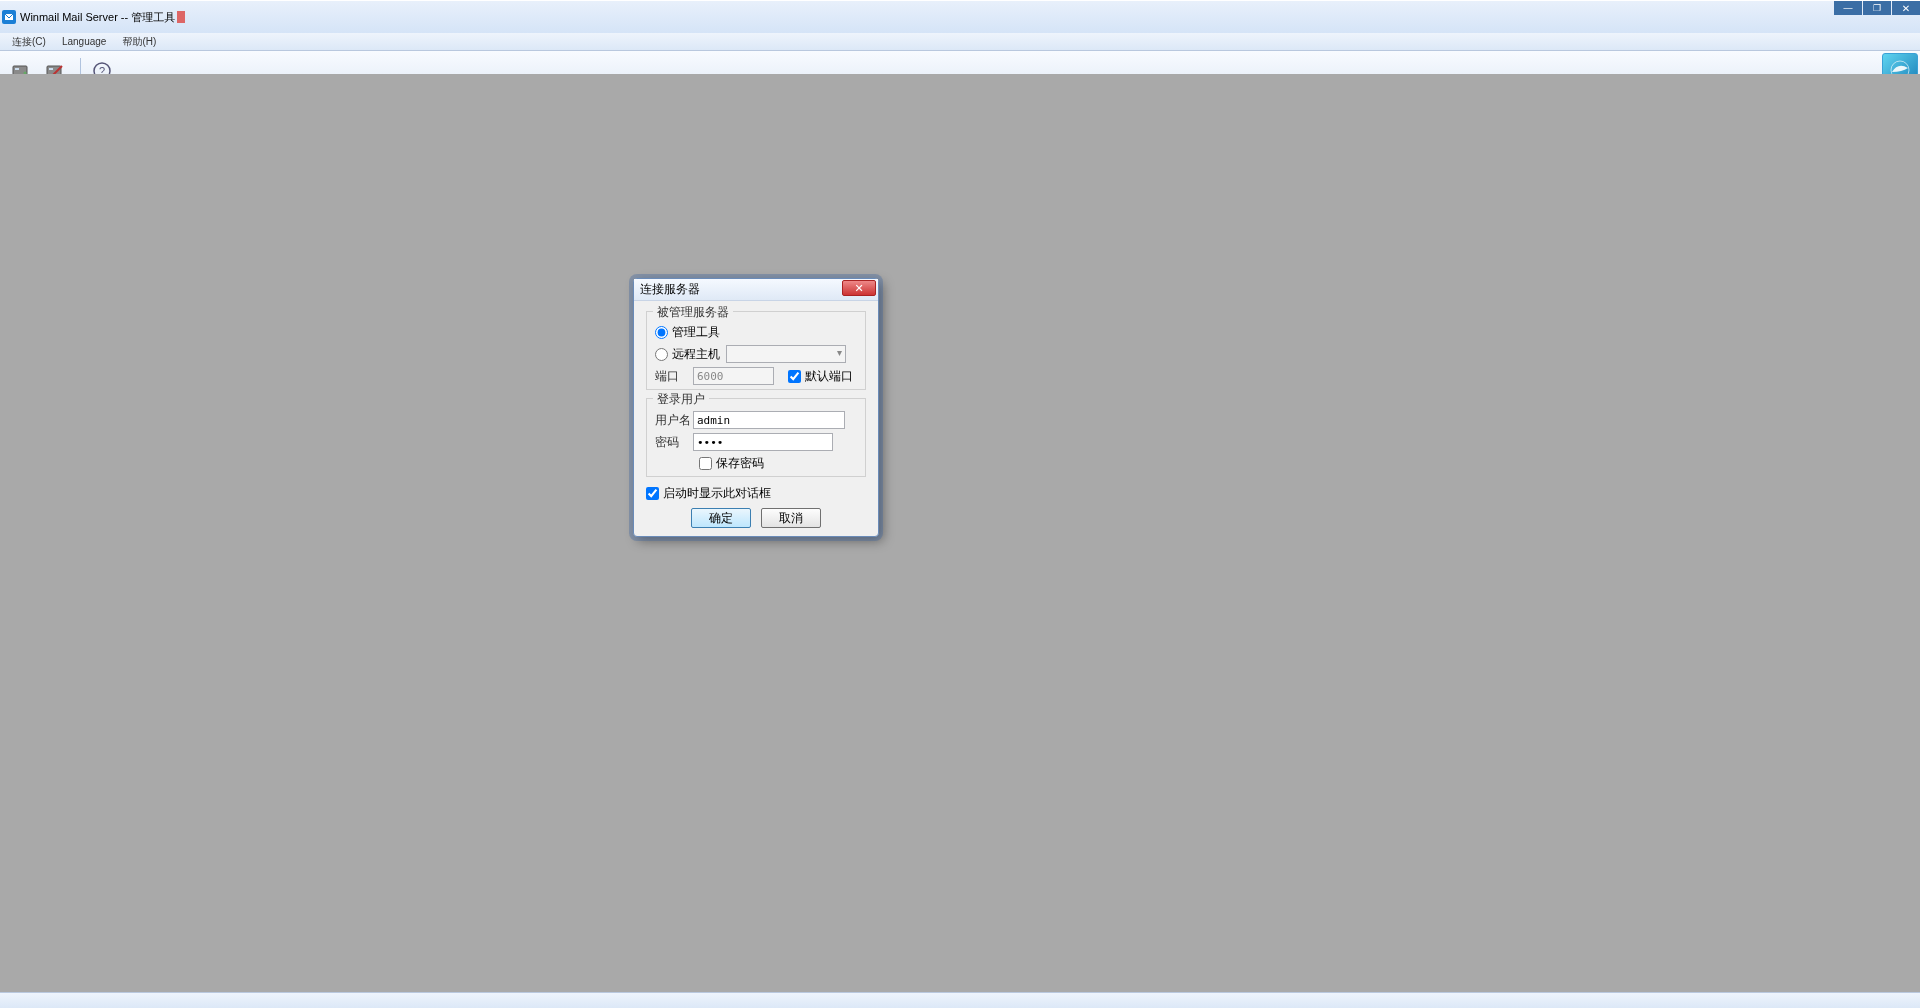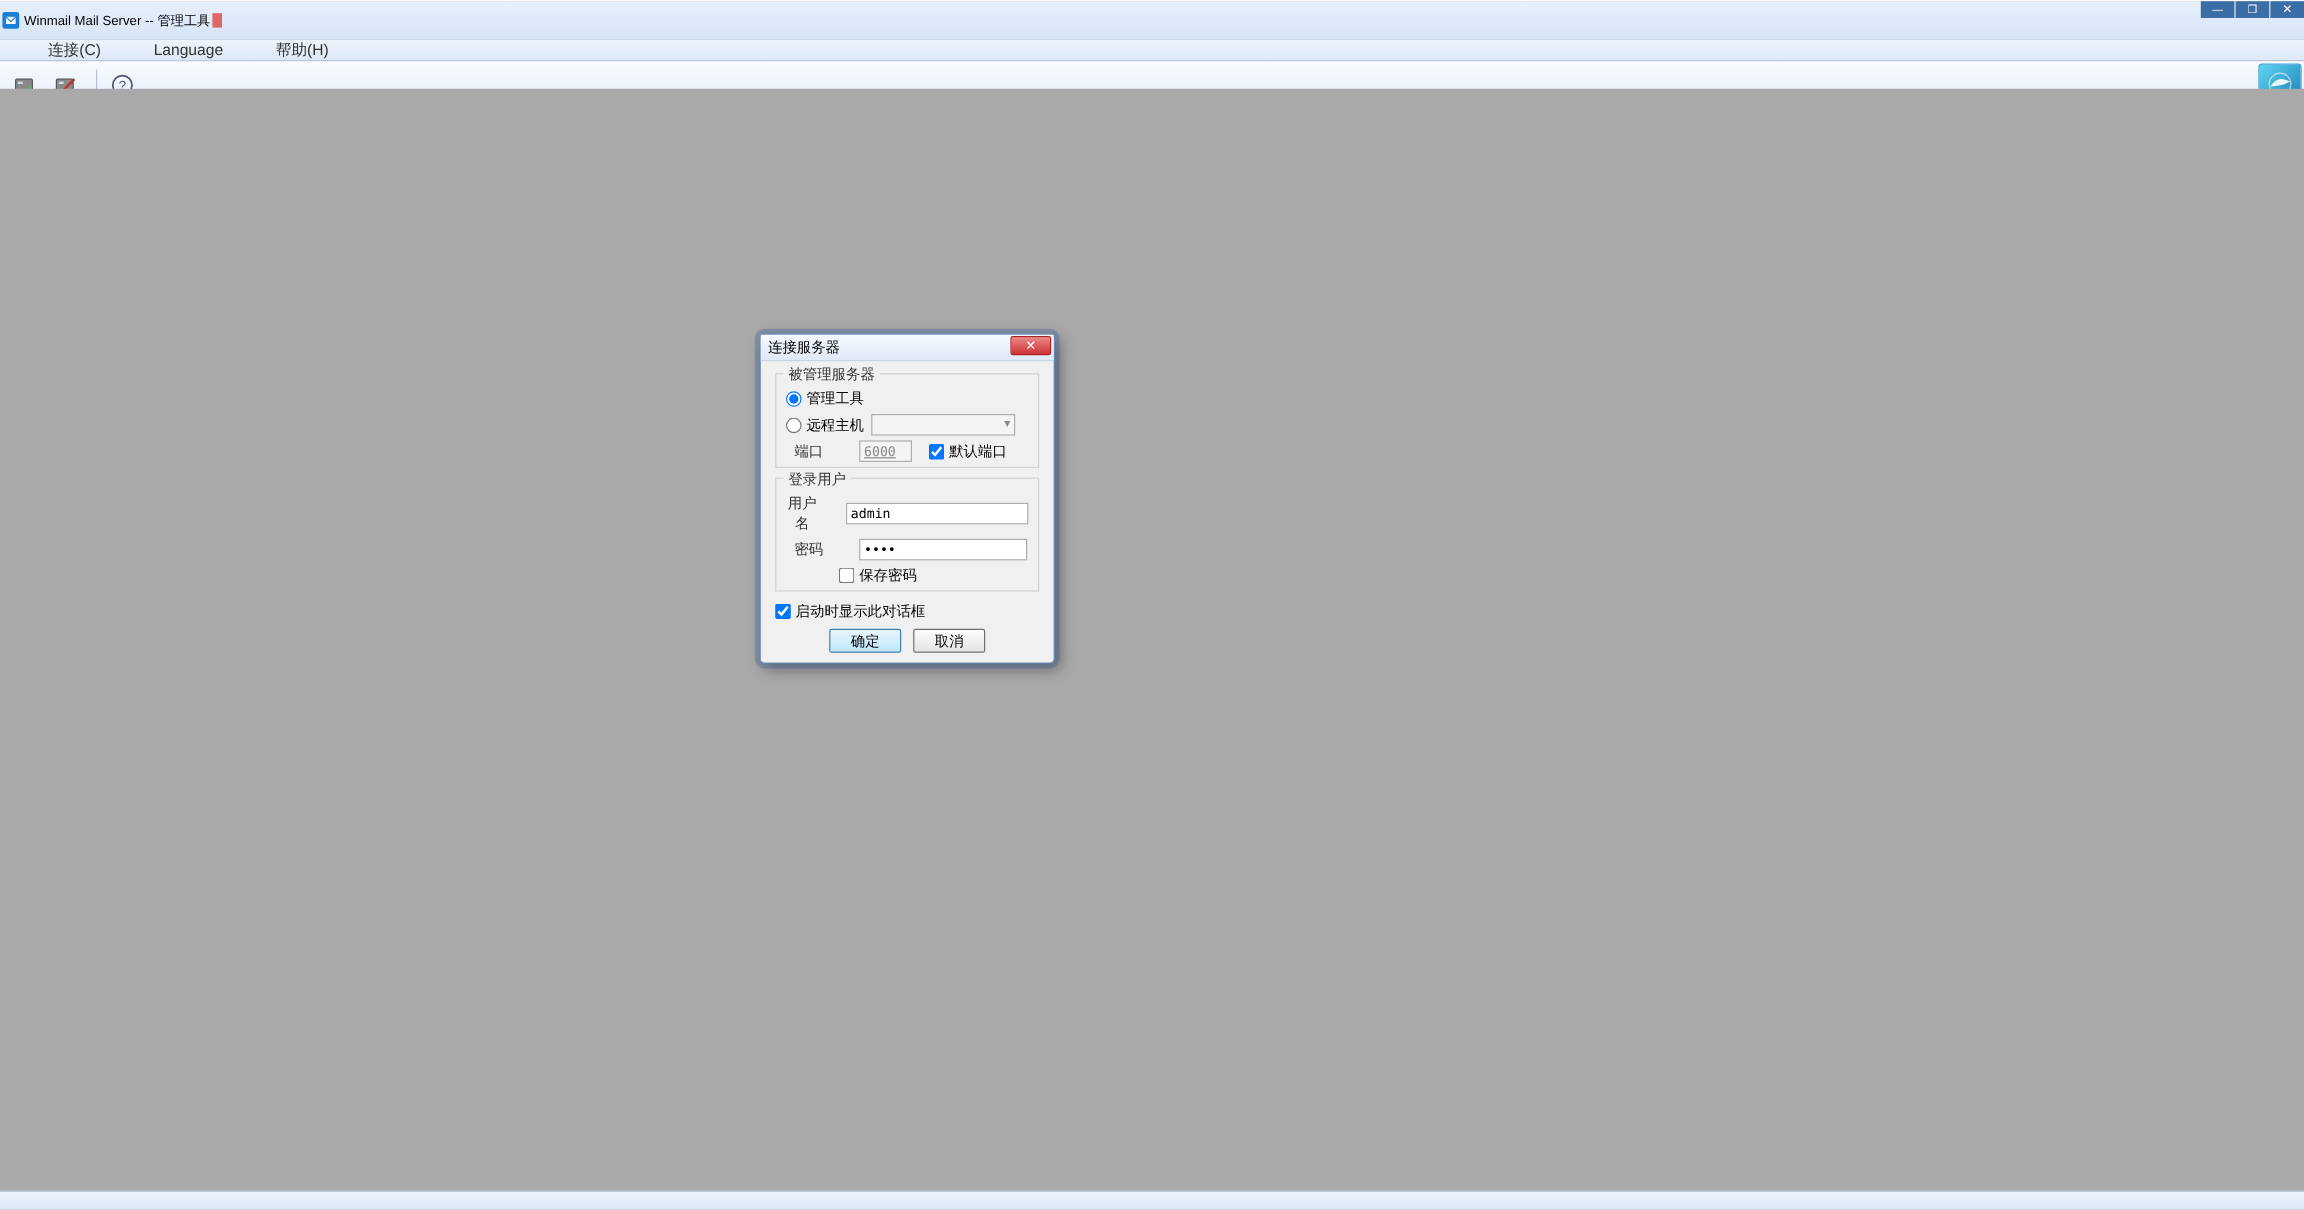--- a/index.html
+++ b/index.html
@@ -74,23 +74,22 @@
       height: 18px;
       background: linear-gradient(to bottom, #eef4fc, #dce8f7);
       display: flex;
       align-items: center;
       padding: 0 4px;
       border-bottom: 1px solid #b9c8de;
     }
     .menu-item {
       padding: 1px 8px;
       color: #333;
-      font-size: 13px;
+      font-size: 10px;
       cursor: pointer;
-      margin-left: 28px;
     }
 
     
     .toolbar {
       height: 40px;
       background: linear-gradient(to bottom, #f8fbff, #e4ecf7);
       border-bottom: 1px solid #a0b4d0;
       display: flex;
       align-items: center;
       padding: 0 6px;
@@ -205,22 +204,22 @@
       color: #333;
     }
     .row {
       display: flex;
       align-items: center;
       margin: 4px 0;
       font-size: 12px;
     }
     .row label.field-label {
       width: 38px;
-      text-align: center;
-      margin-right: 23px;
+      text-align: left;
+      margin-right: 0;
       color: #333;
     }
     .row input[type=radio], .row input[type=checkbox] {
       margin-right: 4px;
     }
     .txt {
       height: 18px;
       border: 1px solid #abadb3;
       padding: 0 3px;
       font-size: 11px;
@@ -342,21 +341,21 @@
       </div>
 
       <div class="row">
         <input type="radio" name="host" style="">
         <span style="margin-right:6px">远程主机</span>
         <div class="combo"></div>
       </div>
 
       <div class="row">
         <label class="field-label">端口</label>
-        <input class="txt disabled" style="width: 44px; text-decoration: underline;" readonly="" value="6000">
+        <input class="txt disabled" style="width: 81px;" readonly="" value="6000">
         <span style="width:14px"></span>
         <input type="checkbox" checked="" style="">
         <span>默认端口</span>
       </div>
     </div>
 
     <div class="group">
       <span class="group-title">登录用户</span>
 
       <div class="row">

